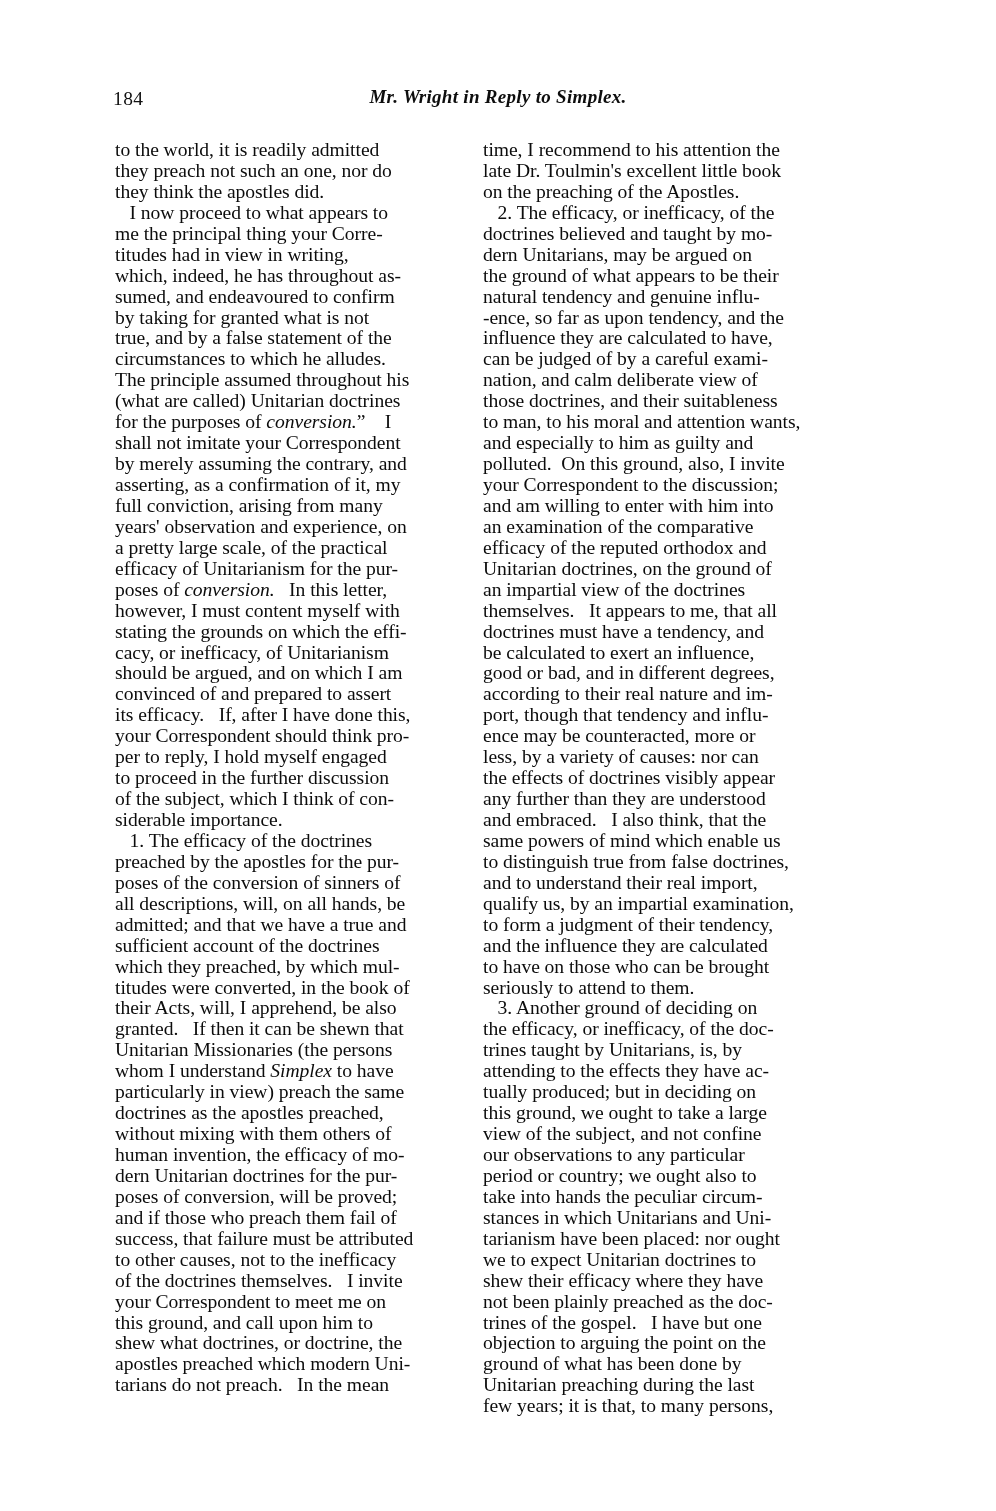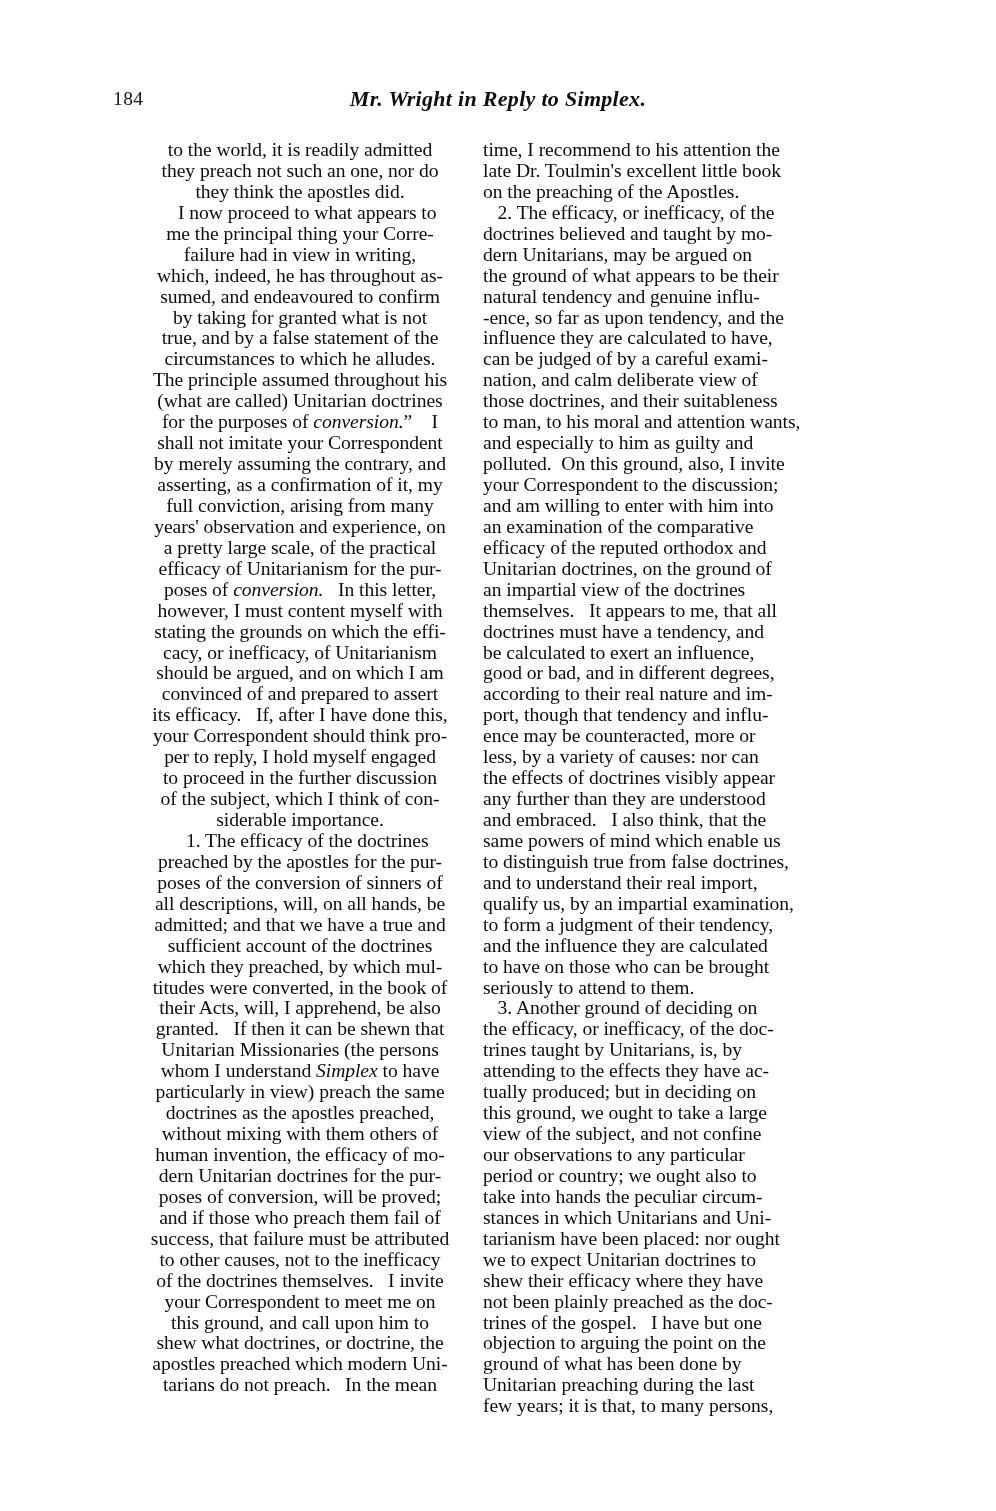--- a/index.html
+++ b/index.html
@@ -42,38 +42,38 @@
     color: #111;
   }
   .head-title {
     position: absolute;
     left: 0;
     top: 0;
     width: 770px;
     text-align: center;
     font-style: italic;
     font-weight: bold;
-    font-size: 22px;
+    font-size: 19px;
     letter-spacing: 0.3px;
     color: #0d0d0d;
   }
 
   
   .columns {
     position: absolute;
     left: 113px;
     top: 140px;
     width: 772px;
   }
   .col {
     position: absolute;
     top: 0;
     width: 358px;
   }
-  .col-left  { left: 8px; text-align: center; }
+  .col-left  { left: 2px; }
   .col-right { left: 370px; }
 
   .line {
     display: block;
     font-size: 19.6px;
     line-height: 20.95px;
     white-space: pre;
     letter-spacing: -0.05px;
     color: #0c0c0c;
     height: 20.95px;
@@ -97,21 +97,21 @@
     <span class="head-title">Mr. Wright in Reply to Simplex.</span>
   </div>
 
   <div class="columns">
     <div class="col col-left" id="col-left">
         <span class="line">to the world, it is readily admitted</span>
         <span class="line">they preach not such an one, nor do</span>
         <span class="line">they think the apostles did.</span>
         <span class="line">   I now proceed to what appears to</span>
         <span class="line">me the principal thing your Corre-</span>
-        <span class="line">failure had in view in writing,</span>
+        <span class="line">titudes had in view in writing,</span>
         <span class="line">which, indeed, he has throughout as-</span>
         <span class="line">sumed, and endeavoured to confirm</span>
         <span class="line">by taking for granted what is not</span>
         <span class="line">true, and by a false statement of the</span>
         <span class="line">circumstances to which he alludes.</span>
         <span class="line">The principle assumed throughout his</span>
         <span class="line">(what are called) Unitarian doctrines</span>
         <span class="line">for the purposes of <i>conversion.</i>”    I</span>
         <span class="line">shall not imitate your Correspondent</span>
         <span class="line">by merely assuming the contrary, and</span>

